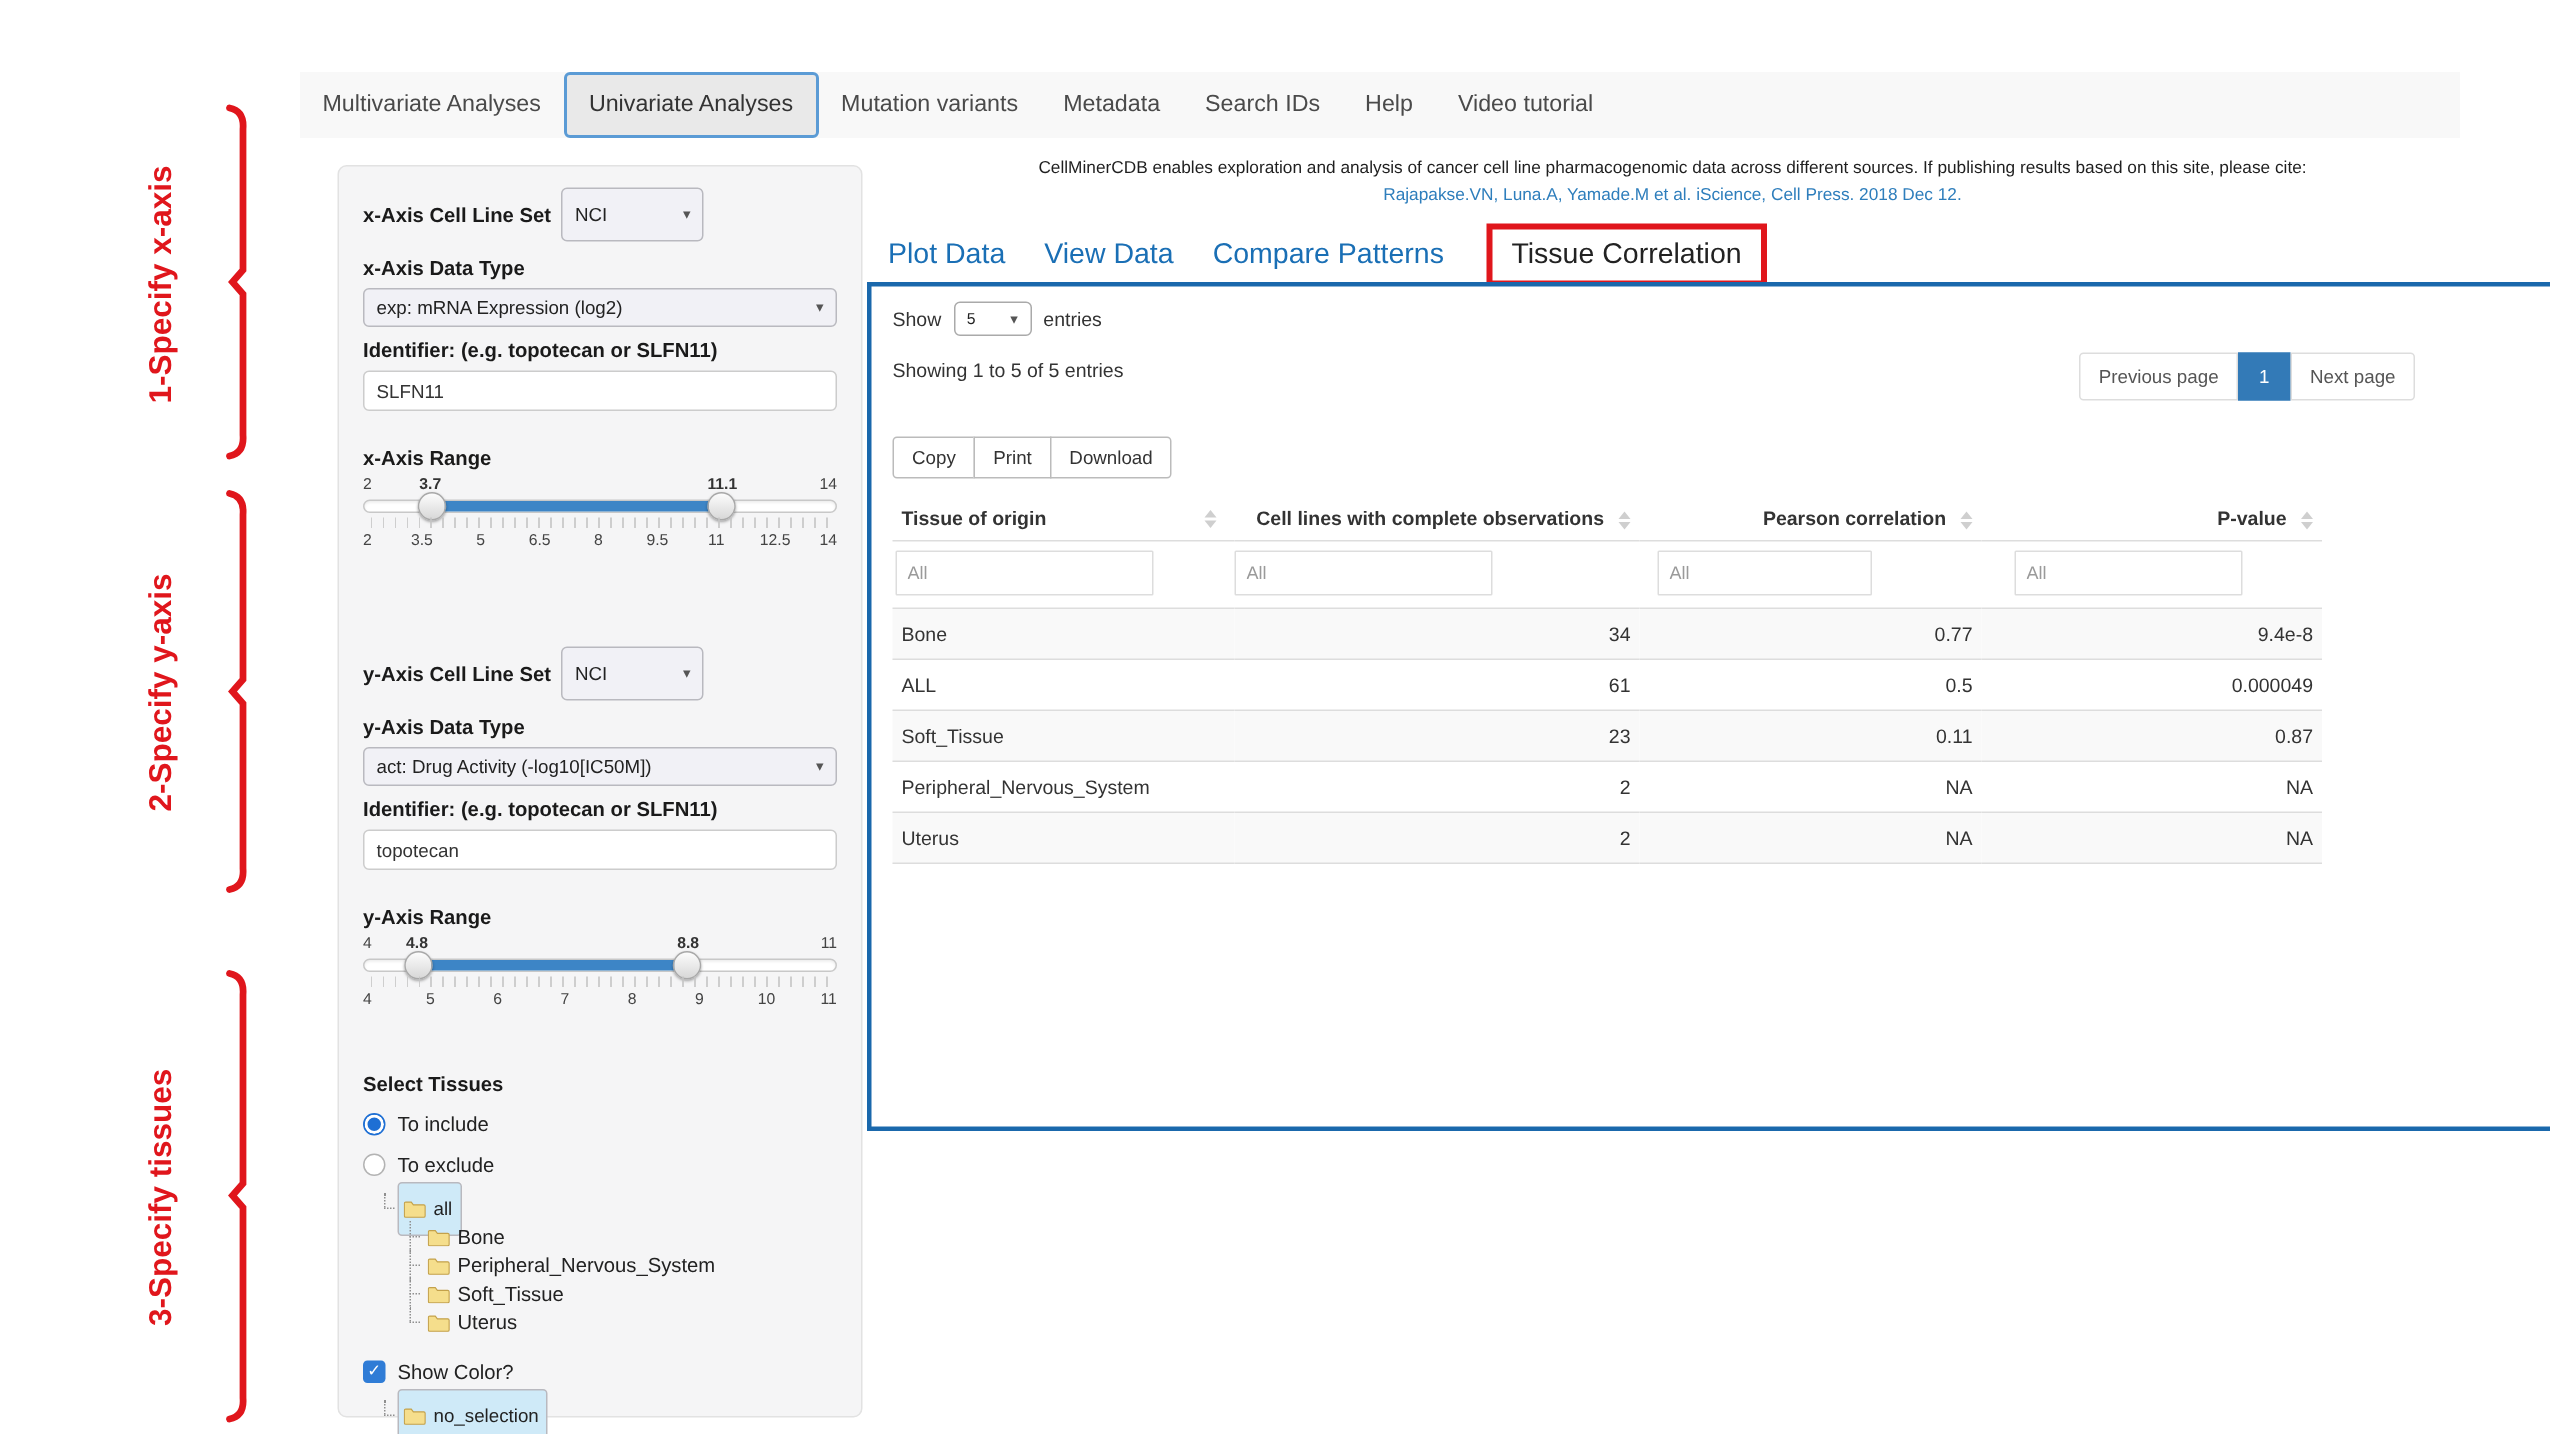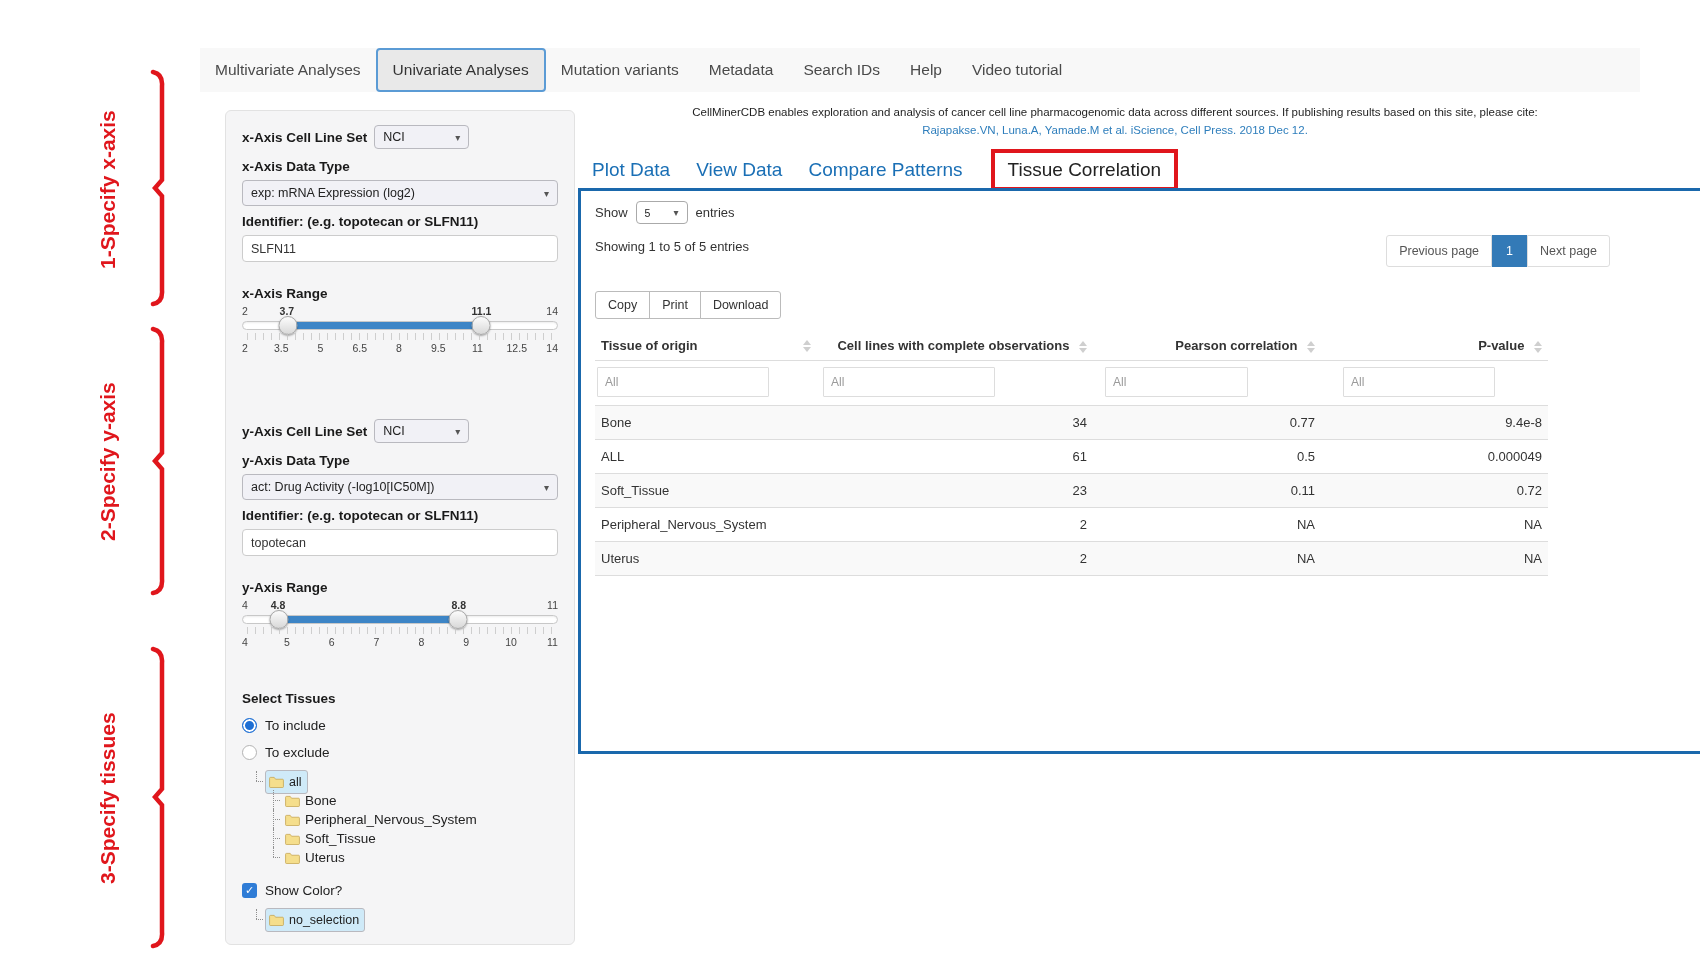--- a/index.html
+++ b/index.html
@@ -17,21 +17,21 @@
   .nav-tab { padding:0 15px; height:44px; line-height:44px; font-size:15.5px; color:#4a4a4a; white-space:nowrap; }
   .nav-tab.active { background:#e9e9e9; border:2px solid #5b9bd5; border-radius:4px;
     height:44px; line-height:40px; color:#333; }
 
   
   .sidebar { position:absolute; left:225px; top:110px; width:350px; height:835px;
     background:#f5f5f6; border:1px solid #e2e2e2; border-radius:6px; padding:14px 16px;
     font-size:13px; color:#222; }
   .inline-row { display:flex; align-items:center; gap:7px; }
   .lbl { font-weight:bold; font-size:13.5px; color:#1a1a1a; white-space:nowrap; }
-  .sel { background:#f1f1f6; border:1px solid #b9b9bf; border-radius:4px; height:24px;
+  .sel { background:#f1f1f6; border:1px solid #b9b9bf; border-radius:4px; height:36px;
     display:flex; align-items:center; justify-content:space-between; padding:0 8px;
     font-size:12.5px; color:#222; }
   .sel .chev { color:#555; font-size:10px; margin-left:6px; }
   .sel.small { width:95px; }
   .sel.full { width:100%; height:26px; margin:6px 0 8px; }
   .text-input { width:100%; height:27px; border:1px solid #ccc; border-radius:4px; background:#fff;
     padding:0 8px; font-size:12.5px; color:#333; margin:6px 0 6px; font-family:inherit; }
   .mt10 { margin-top:10px; } .mt18 { margin-top:18px; } .mt30 { margin-top:30px; } .mt52 { margin-top:52px; }
 
   
@@ -405,21 +405,21 @@
         <tr>
           <td class="ta-l">ALL</td>
           <td class="ta-r">61</td>
           <td class="ta-r">0.5</td>
           <td class="ta-r">0.000049</td>
         </tr>
         <tr>
           <td class="ta-l">Soft_Tissue</td>
           <td class="ta-r">23</td>
           <td class="ta-r">0.11</td>
-          <td class="ta-r">0.72</td>
+          <td class="ta-r">0.87</td>
         </tr>
         <tr>
           <td class="ta-l">Peripheral_Nervous_System</td>
           <td class="ta-r">2</td>
           <td class="ta-r">NA</td>
           <td class="ta-r">NA</td>
         </tr>
         <tr>
           <td class="ta-l">Uterus</td>
           <td class="ta-r">2</td>

